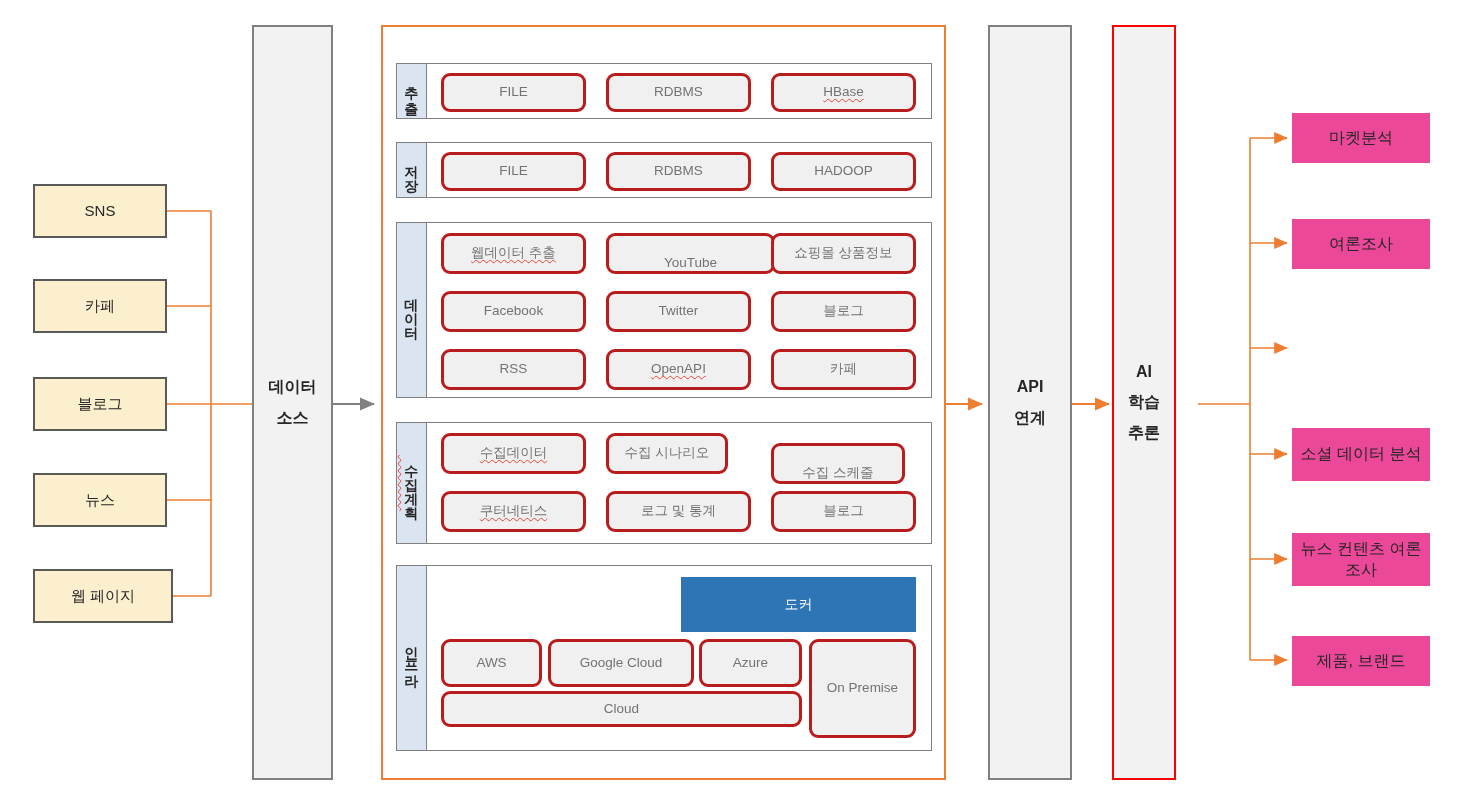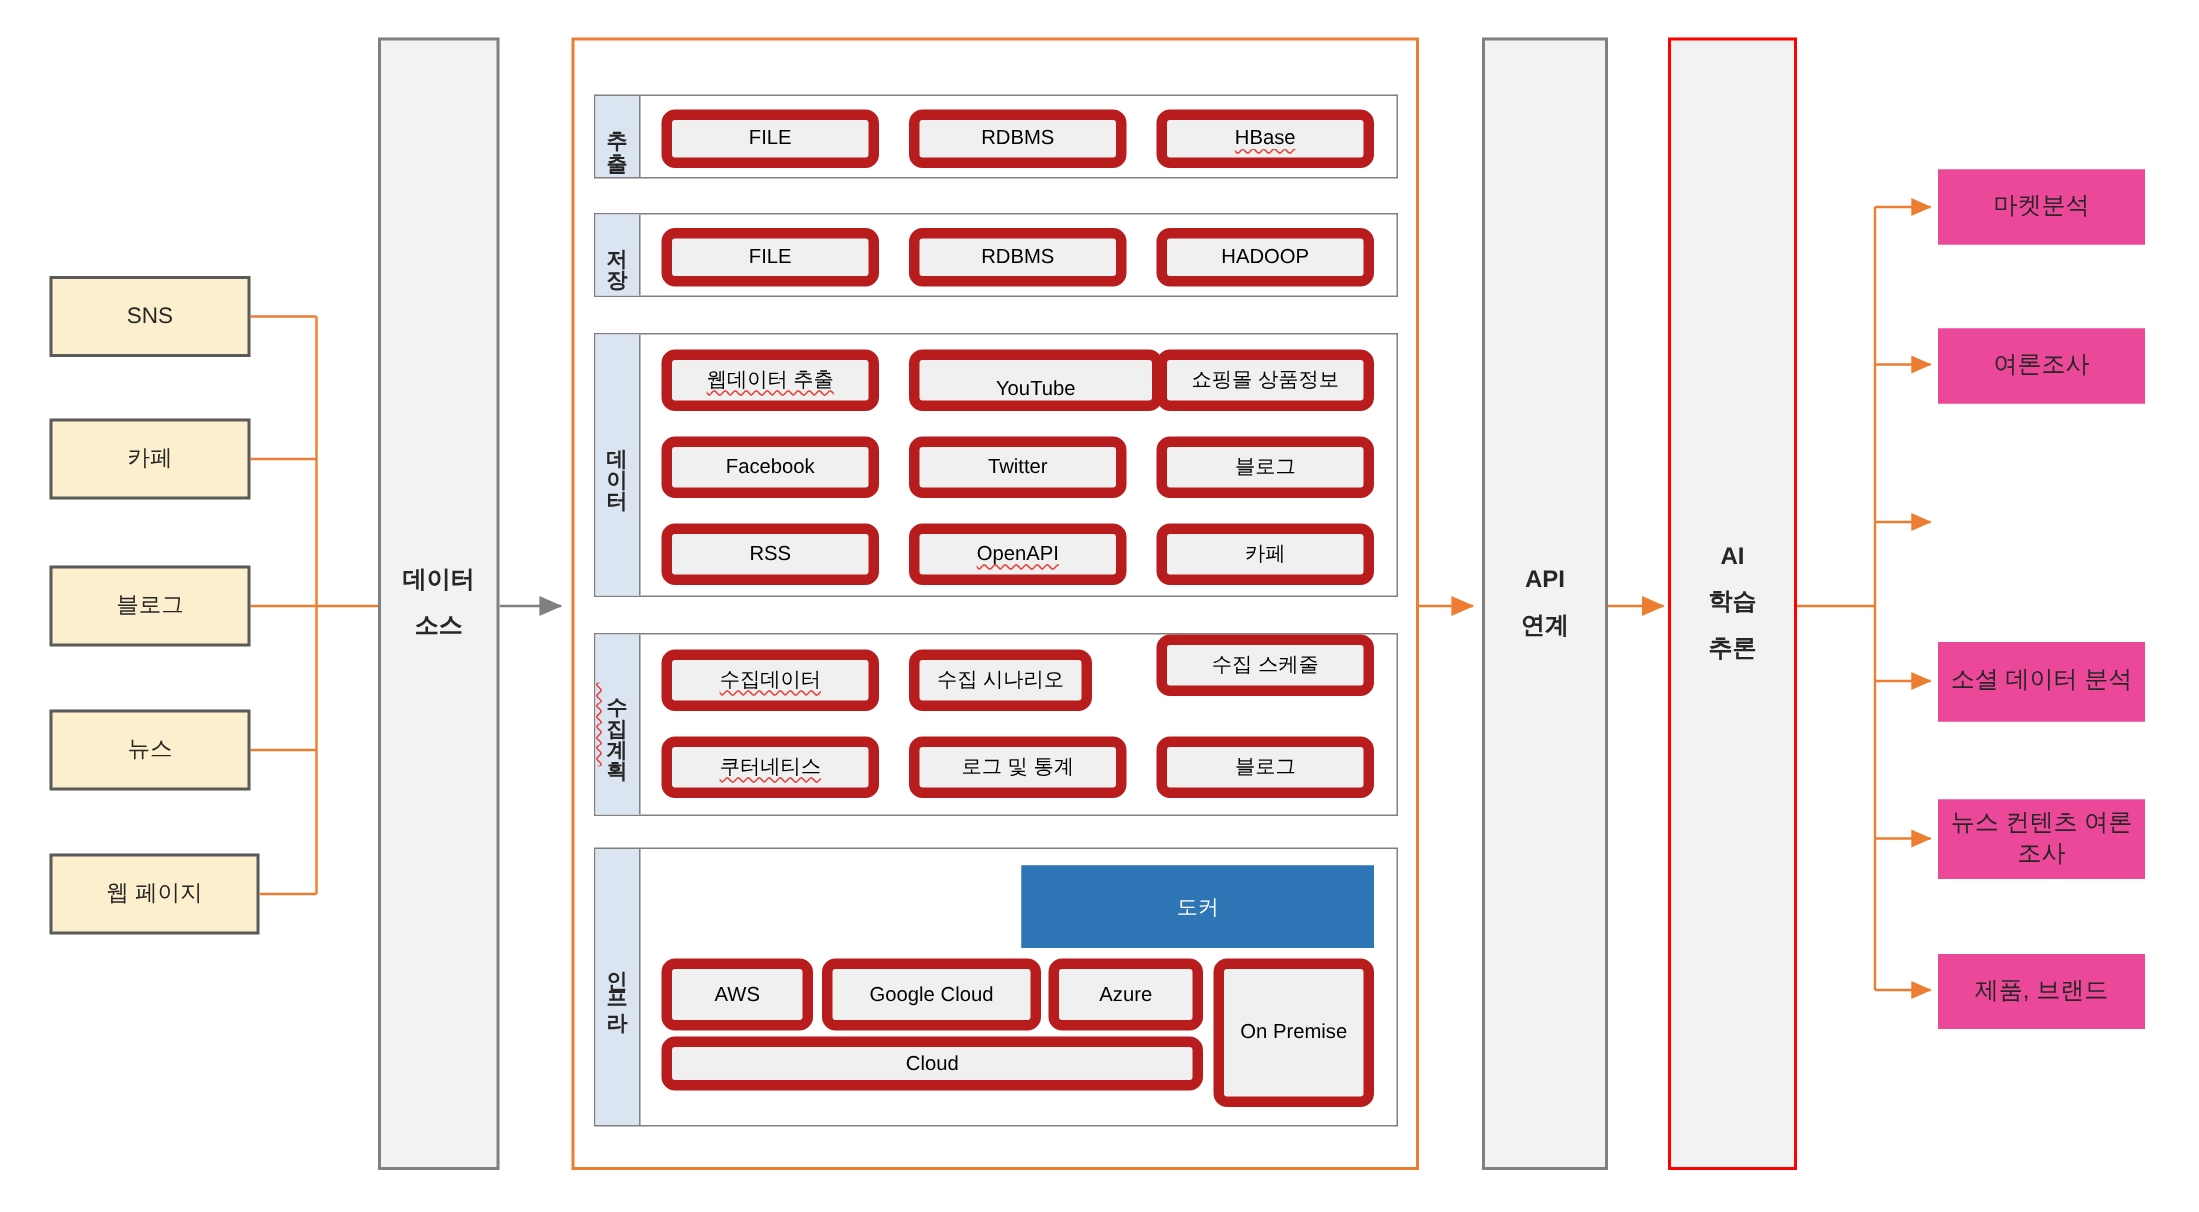--- a/index.html
+++ b/index.html
@@ -20,23 +20,23 @@
 
   .main-panel{border:2px solid #ED7D31;background:#ffffff;}
 
   .section{position:absolute;box-sizing:border-box;border:1px solid #808080;background:#ffffff;}
   .sec-label{position:absolute;left:0;top:0;bottom:0;width:29px;background:#DBE5F1;
              border-right:1px solid #808080;display:flex;align-items:center;justify-content:center;}
   .sec-label span{font-size:14px;font-weight:bold;line-height:1.05;
                   writing-mode:vertical-rl;text-orientation:upright;letter-spacing:0px;}
   .sec-body{position:absolute;left:29px;top:0;right:0;bottom:0;}
 
-  .pill{position:absolute;box-sizing:border-box;background:#F0F0F0;border:7px solid #b91c1c;
+  .pill{position:absolute;box-sizing:border-box;background:#F0F0F0;border:3px solid #b91c1c;
         border-radius:9px;display:flex;align-items:center;justify-content:center;
-        text-align:center;font-size:13.5px;color:#000000;line-height:1.2;}
+        text-align:center;font-size:13.5px;color:#737373;line-height:1.2;}
   .pill.blue{background:#2E75B6;border:1px solid #2E75B6;border-radius:0;color:#ffffff;font-size:14px;}
 
   .sp{ text-decoration:underline; text-decoration-style:wavy; text-decoration-color:#E8453C;
        text-underline-offset:2px; text-decoration-thickness:1px;}
 
   svg#wires{position:absolute;left:0;top:0;width:1466px;height:808px;pointer-events:none;}
 </style>
 </head>
 <body>
 
@@ -184,21 +184,21 @@
       <div class="sec-label">
         <span class="sp">수집계획</span>
       </div>
       <div class="sec-body">
         <div class="pill" style="left:15px;top:10px;width:145px;height:41px;">
           <span class="sp">수집데이터</span>
         </div>
         <div class="pill" style="left:180px;top:10px;width:122px;height:41px;">
           <span>수집 시나리오</span>
         </div>
-        <div class="pill" style="left:345px;top:0;width:145px;height:41px;">
+        <div class="pill" style="left:345px;top:20px;width:134px;height:41px;align-items:flex-end;">
           <span>수집 스케줄</span>
         </div>
 
         <div class="pill" style="left:15px;top:68px;width:145px;height:41px;">
           <span class="sp">쿠터네티스</span>
         </div>
         <div class="pill" style="left:180px;top:68px;width:145px;height:41px;">
           <span>로그 및 통계</span>
         </div>
         <div class="pill" style="left:345px;top:68px;width:145px;height:41px;">
@@ -233,21 +233,21 @@
         </div>
       </div>
     </div>
   </div>
 
   <div class="abs col-panel ctr" style="left:988px;top:25px;width:84px;height:755px;flex-direction:column;">
     <span>API</span>
     <span>연계</span>
   </div>
 
-  <div class="abs col-panel red ctr" style="left:1112px;top:25px;width:86px;height:755px;flex-direction:column;">
+  <div class="abs col-panel red ctr" style="left:1112px;top:25px;width:64px;height:755px;flex-direction:column;">
     <span>AI</span>
     <span>학습</span>
     <span>추론</span>
   </div>
 
   <div class="abs out-box ctr" style="left:1292px;top:113px;width:138px;height:50px;">
     <span>마켓분석</span>
   </div>
   <div class="abs out-box ctr" style="left:1292px;top:219px;width:138px;height:50px;">
     <span>여론조사</span>

